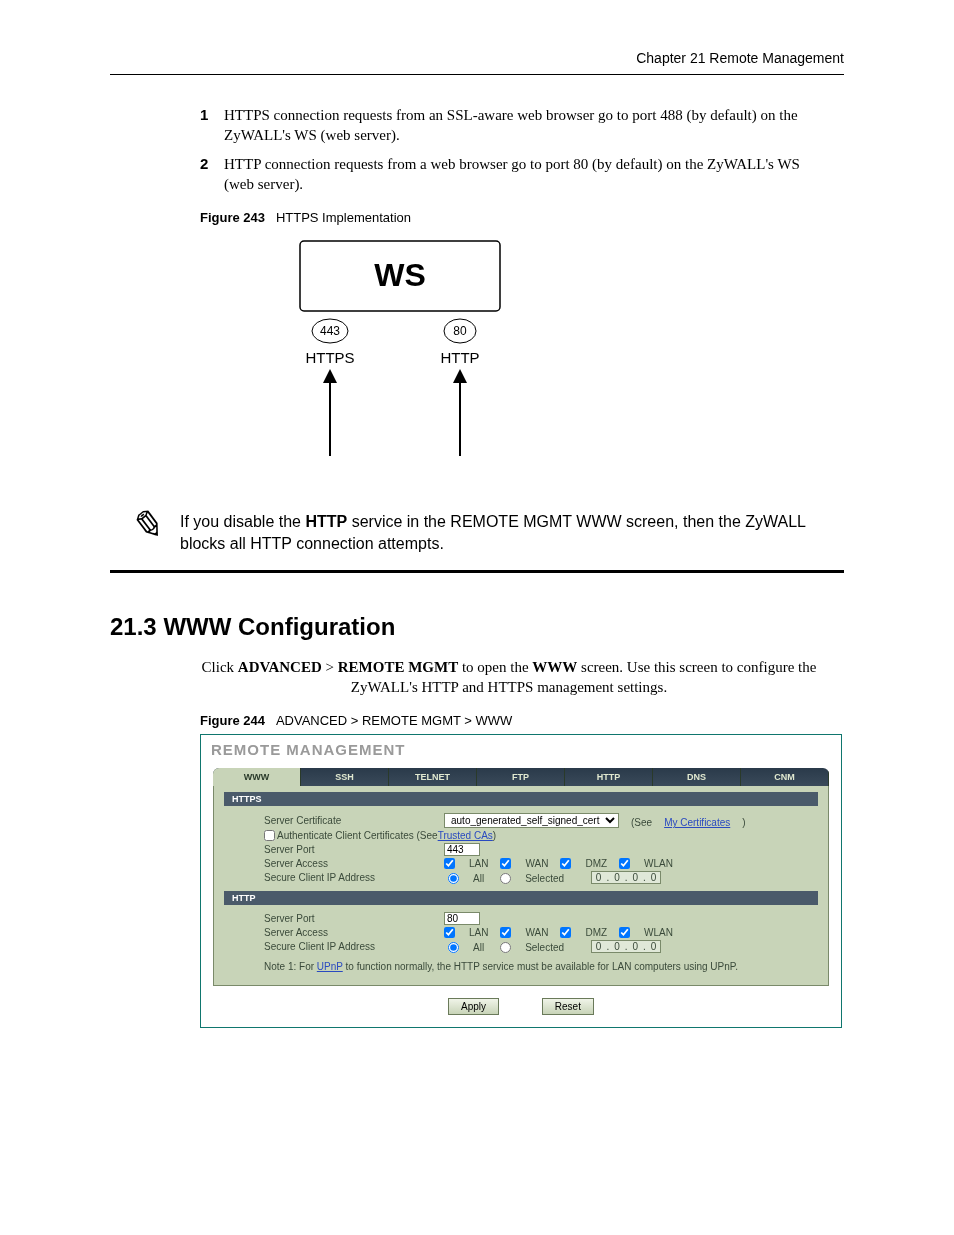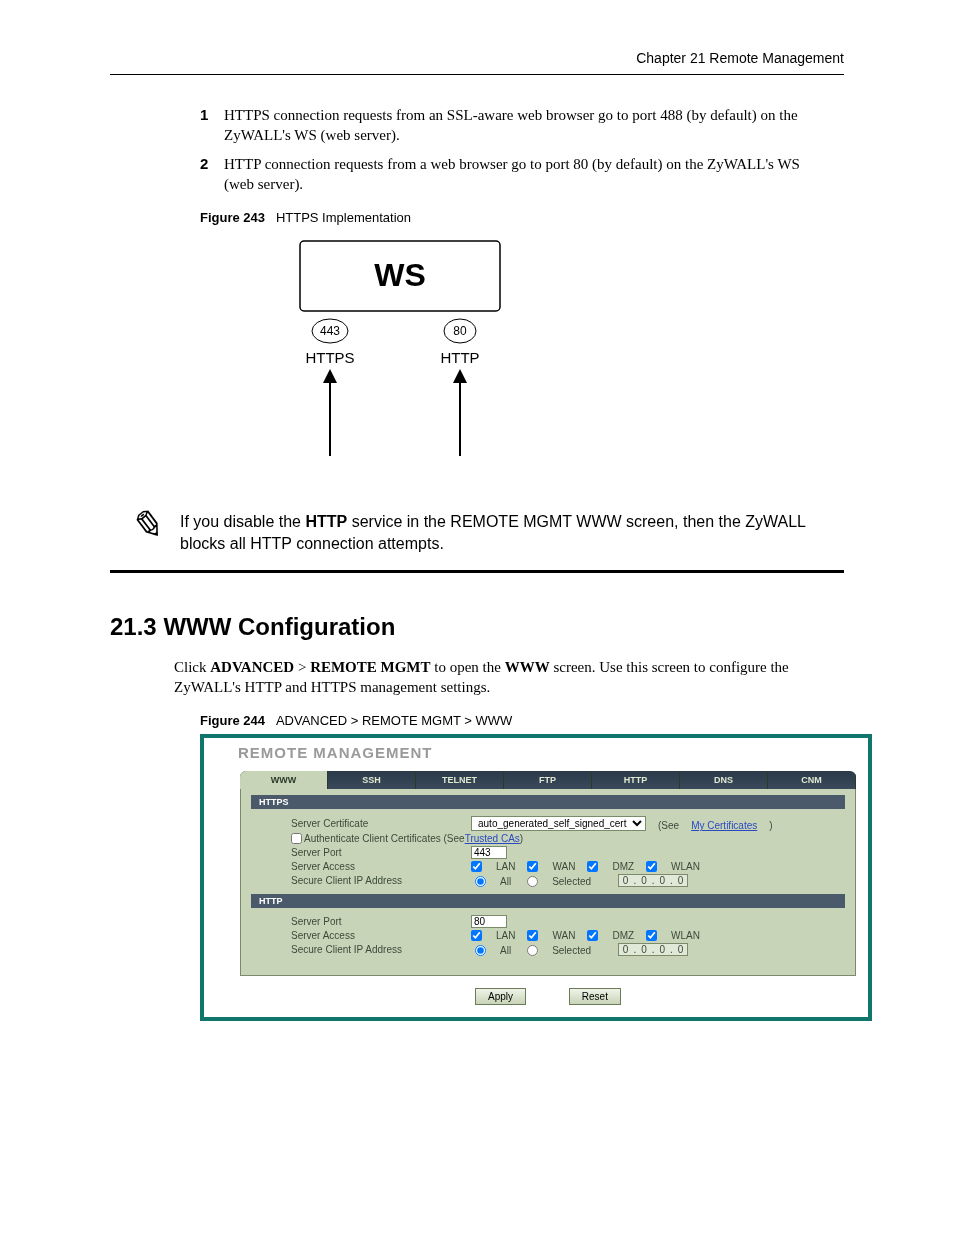--- a/index.html
+++ b/index.html
@@ -81,30 +81,30 @@
   .sec-heading {
     font-family: Arial, Helvetica, sans-serif;
     font-size: 24px;
     font-weight: bold;
     margin: 40px 0 16px 0;
   }
   .body-para {
     margin-left: 64px;
     font-size: 15px;
     line-height: 1.35;
+    text-align: center;
   }
   .screenshot {
     margin: 6px 0 5px 90px;
-    border: 4px solid #0f766e;
+    border: 1px solid #0f766e;
     width: 640px;
     background: #fff;
     font-family: Tahoma, Arial, sans-serif;
     font-size: 10px;
     color: #3a4a3a;
-    padding-left: 24px;
   }
   .rm-title {
     font-family: Arial, Helvetica, sans-serif;
     font-size: 15px;
     font-weight: bold;
     letter-spacing: 1px;
     color: #9a9a9a;
     padding: 6px 10px 10px 10px;
   }
   .tabs {
@@ -360,20 +360,21 @@
           <input type="radio" class="rad" checked="" style=""><span>All</span>
           <input type="radio" class="rad" style=""><span>Selected</span>
           &nbsp;
           <span class="ipbox">
             <span>0</span>.<span>0</span>.<span>0</span>.<span>0</span>
           </span>
         </div>
       </div>
 
       <div class="notes-block">
+        <div><span>Note 1: For </span><span class="lnk">UPnP</span><span> to function normally, the HTTP service must be available for LAN computers using UPnP.</span></div>
       </div>
     </div>
 
     <div class="btn-row">
       <button class="btn">Apply</button>
       <button class="btn">Reset</button>
     </div>
   </div>
 
 

